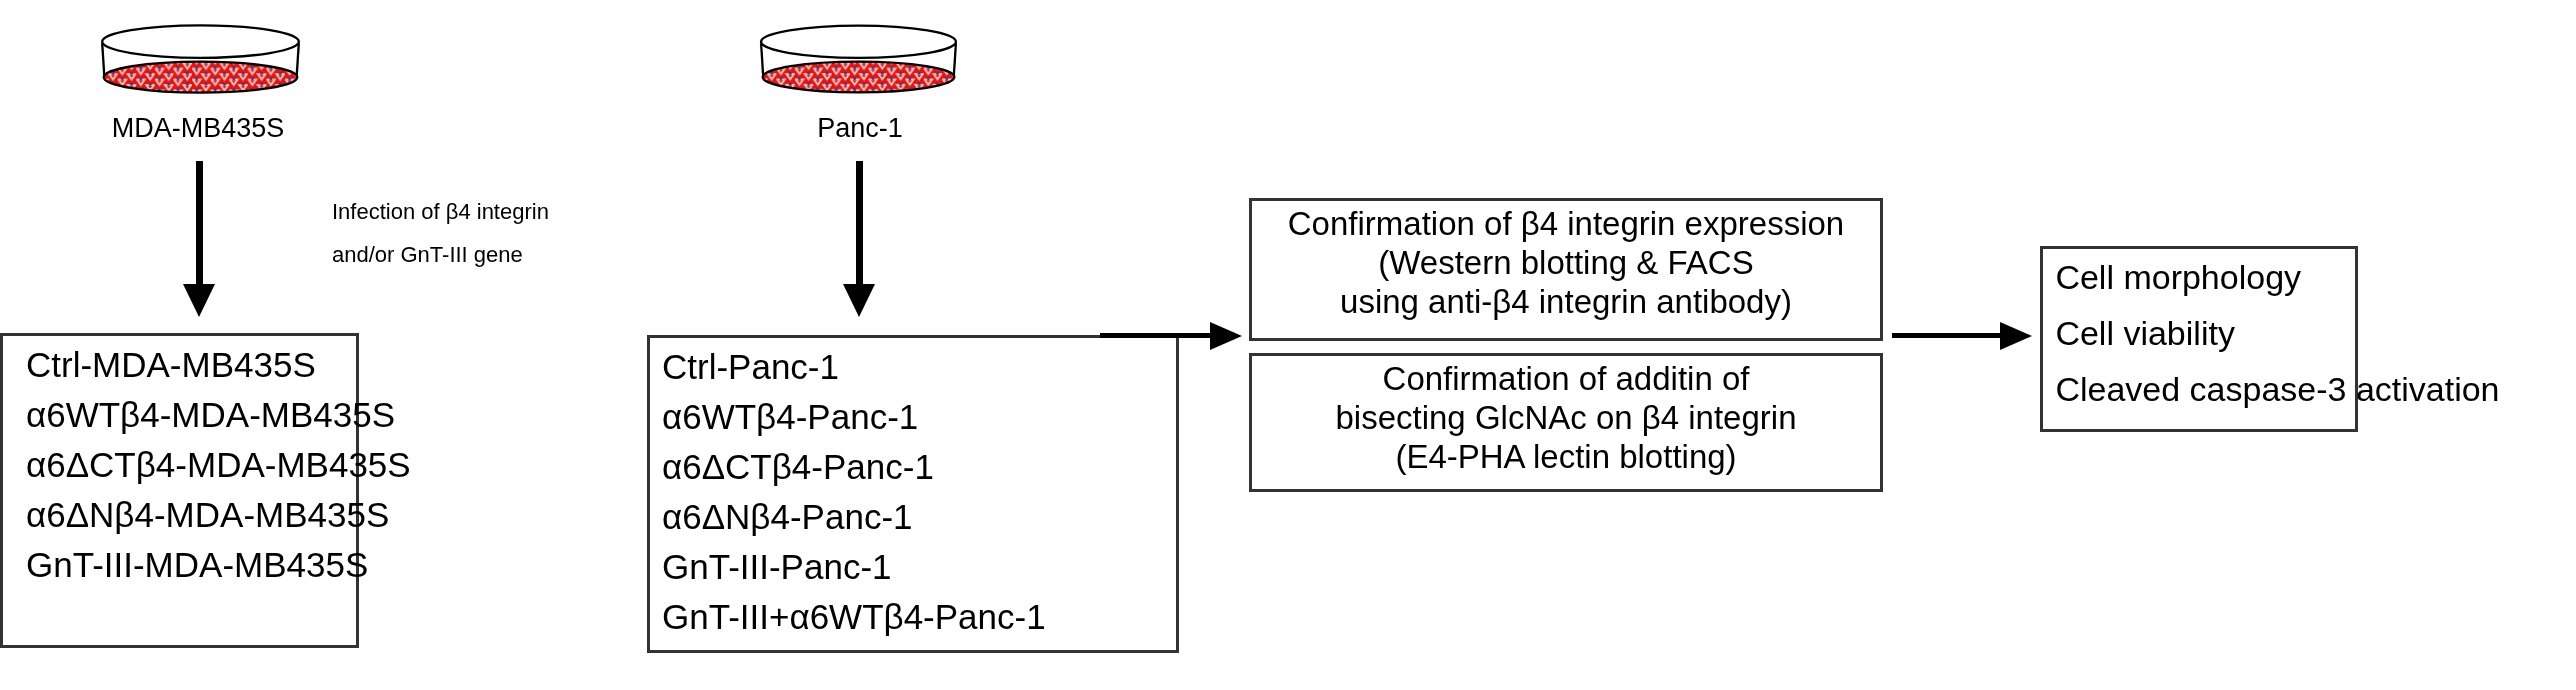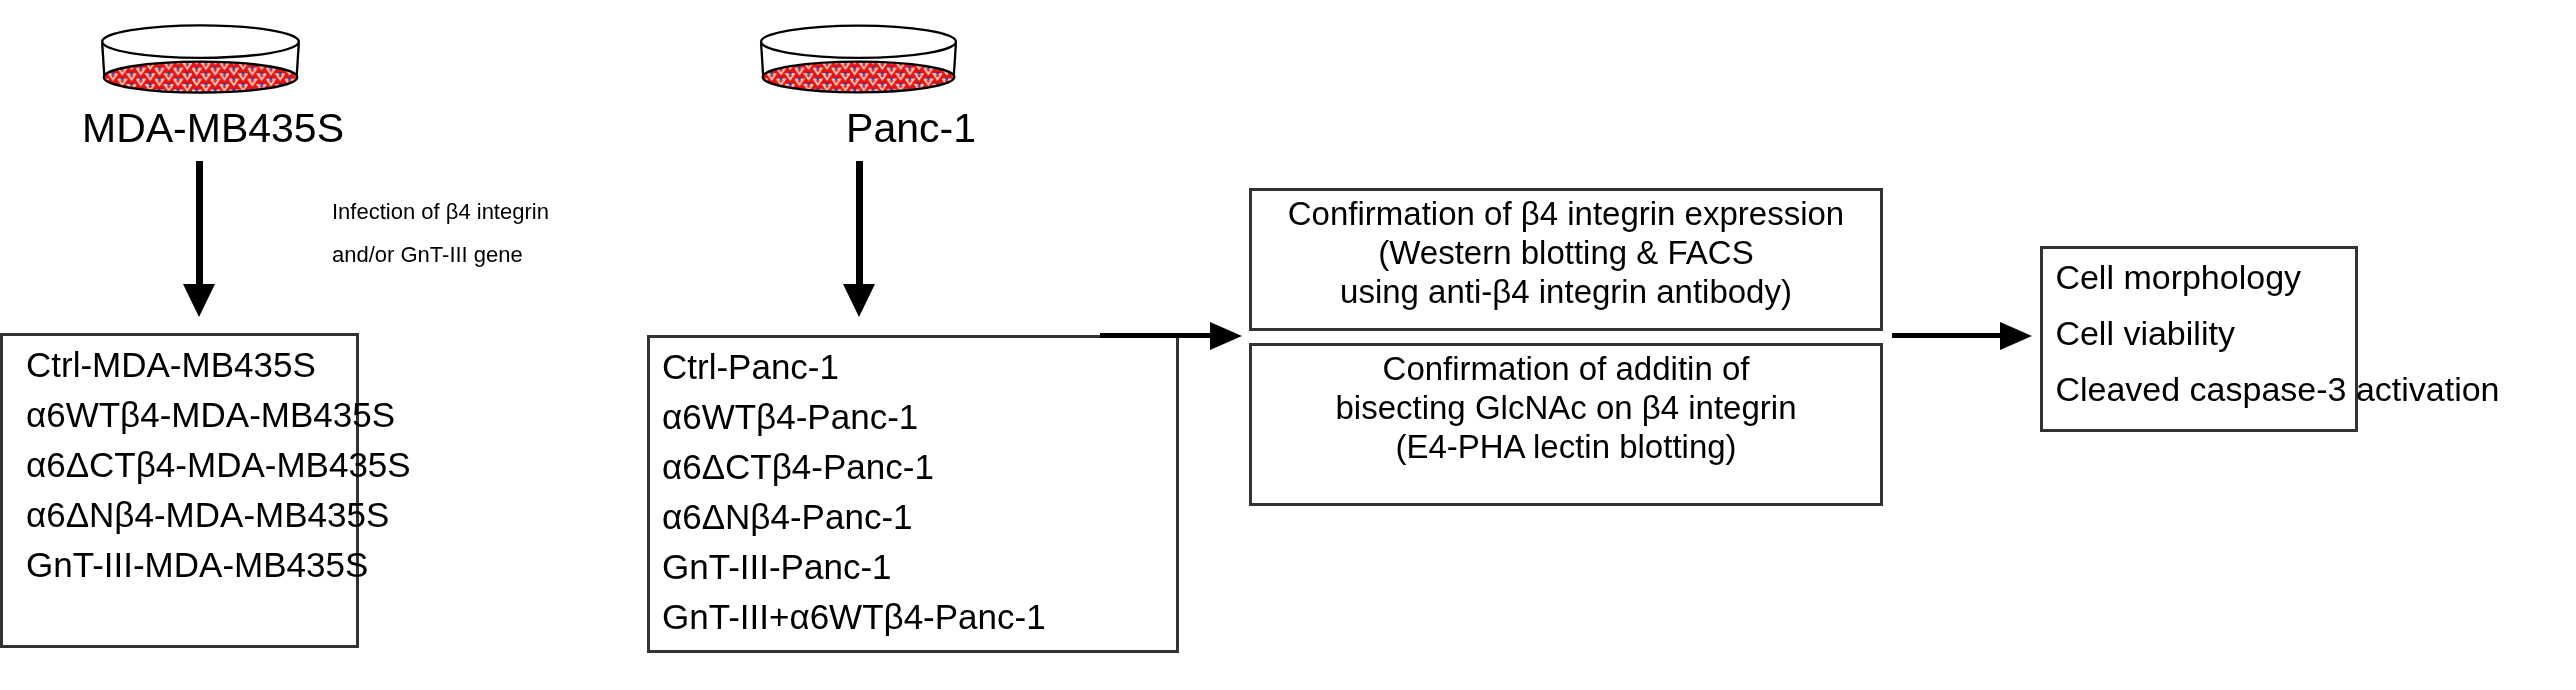--- a/index.html
+++ b/index.html
@@ -16,22 +16,22 @@
     position:relative;
     width:2576px;height:690px;
     background:var(--page-bg);
     font-family:"Liberation Sans","DejaVu Sans",sans-serif;
     color:var(--text-black);
     overflow:hidden;
   }
   
   .dish-label{
     position:absolute;
-    font-size:41px;line-height:43px;
-    text-align:right;white-space:nowrap;
+    font-size:27px;line-height:43px;
+    text-align:center;white-space:nowrap;
   }
   
   .note{
     position:absolute;
     font-size:22px;line-height:43px;
     white-space:nowrap;
   }
   
   .box{
     position:absolute;
@@ -42,20 +42,21 @@
   .list-box{
     font-size:35px;line-height:50px;
     padding:3.9px 0 0 23px;
     white-space:nowrap;
   }
   .conf-box{
     font-size:33px;line-height:39px;
     padding-top:3.1px;
     text-align:center;
     white-space:nowrap;
+    margin-top:10px;
   }
   .outcome-box{
     font-size:34px;line-height:56px;
     padding:0 0 0 12.4px;
     white-space:nowrap;
   }
   
   .v-shaft{position:absolute;width:7px;background:var(--arrow-black);}
   .v-head{
     position:absolute;width:0;height:0;
@@ -155,21 +156,21 @@
     <div class="h-shaft" style="left:1100px;top:333px;width:110px;"></div>
     <div class="h-head" style="left:1210px;top:322px;"></div>
   </div>
 
   <div class="box conf-box" style="left:1249px;top:188px;width:634px;height:143px;">
     <div>Confirmation of β4 integrin expression</div>
     <div>(Western blotting &amp; FACS</div>
     <div>using anti-β4 integrin antibody)</div>
   </div>
 
-  <div class="box conf-box" style="left:1249px;top:343px;width:634px;height:163px;">
+  <div class="box conf-box" style="left:1249px;top:343px;width:634px;height:139px;">
     <div>Confirmation of additin of</div>
     <div>bisecting GlcNAc on β4 integrin</div>
     <div>(E4-PHA lectin blotting)</div>
   </div>
 
   <div>
     <div class="h-shaft" style="left:1892px;top:333px;width:108px;"></div>
     <div class="h-head" style="left:2000px;top:322px;"></div>
   </div>
 

